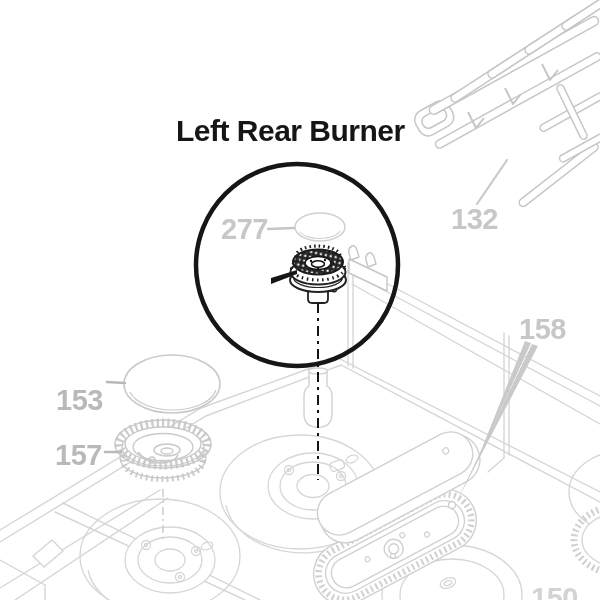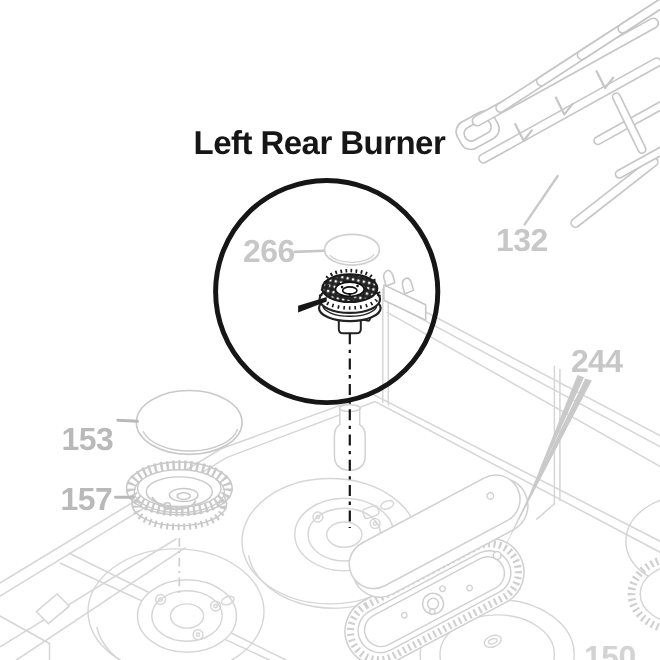--- a/index.html
+++ b/index.html
@@ -238,19 +238,19 @@
     <circle cx="325" cy="260" r="1.2" fill="#111111"></circle>
     <circle cx="318" cy="268" r="1.2" fill="#111111"></circle>
   </g>
   <polygon points="271,284 271,278 297,270 297,274" fill="#161616"></polygon>
 
   <path d="M318,303 L318,480" stroke="#141414" stroke-width="2" fill="none" stroke-dasharray="10 5 3 5"></path>
 </svg>
 
   <div class="fig-title">Left Rear Burner</div>
 
-  <div class="plabel lab-light" style="left:221px;top:215px;">266</div>
+  <div class="plabel lab-light" style="left:221px;top:215px;">277</div>
   <div class="plabel lab-mid" style="left:56px;top:386px;">153</div>
   <div class="plabel lab-mid" style="left:55px;top:441px;">157</div>
   <div class="plabel lab-light" style="left:451px;top:205px;">132</div>
-  <div class="plabel lab-light" style="left:519px;top:315px;">244</div>
+  <div class="plabel lab-light" style="left:519px;top:315px;">158</div>
   <div class="plabel lab-faint" style="left:531px;top:584px;">150</div>
 </div>
 
 </body></html>

